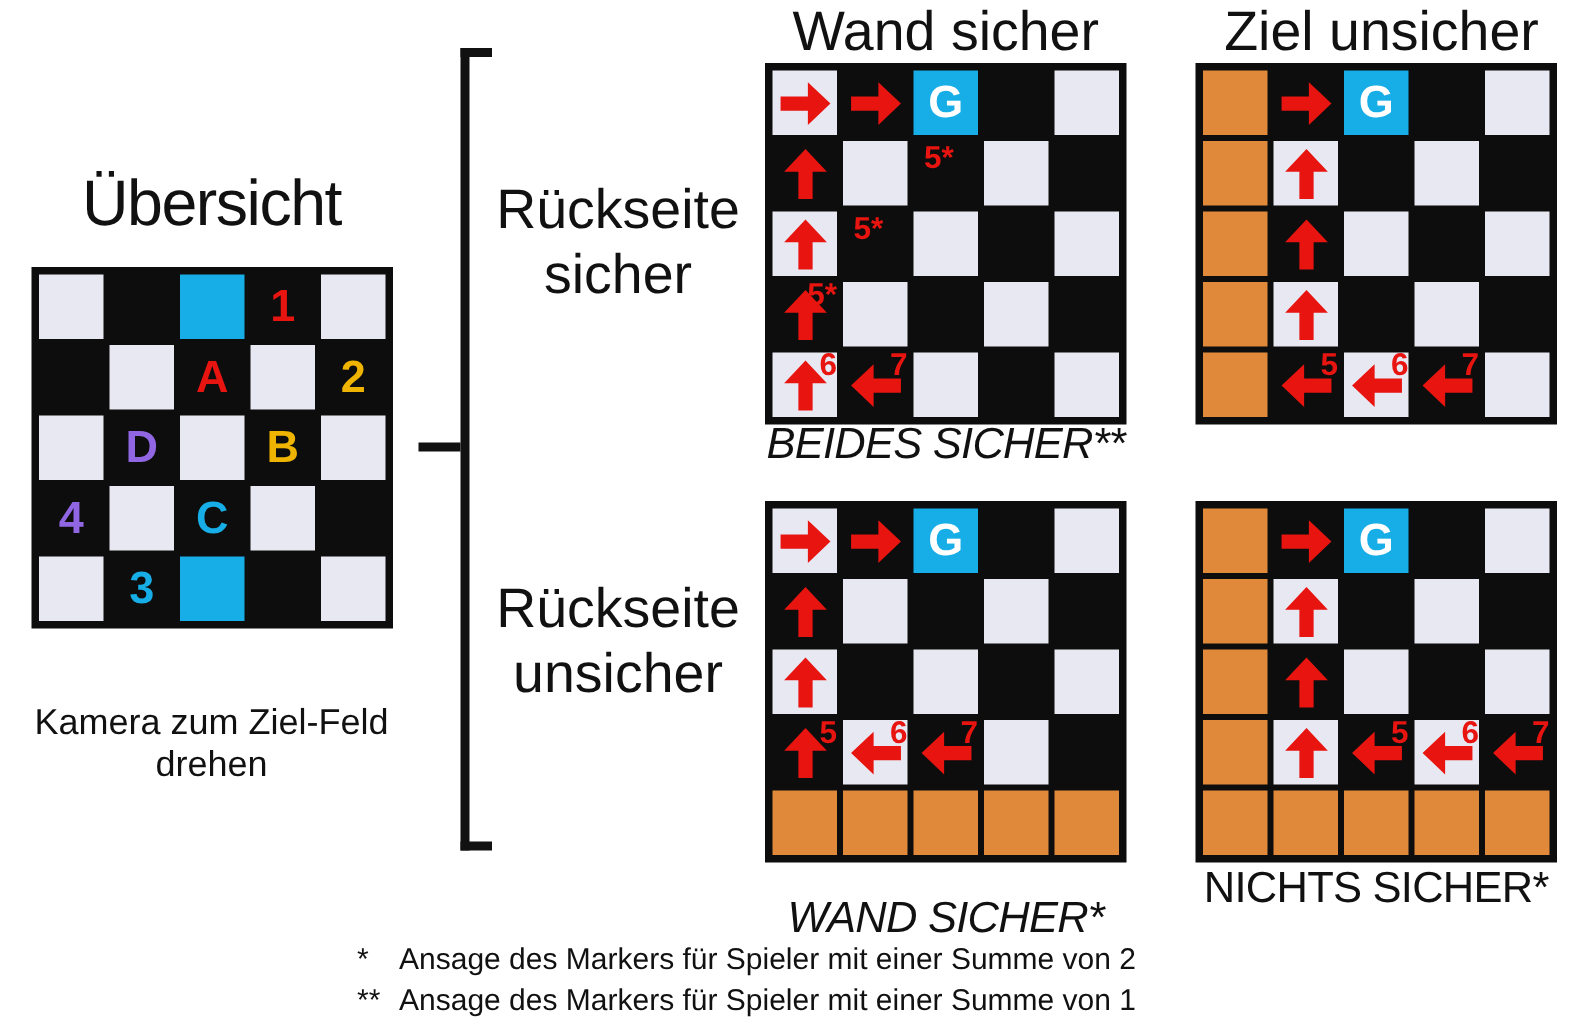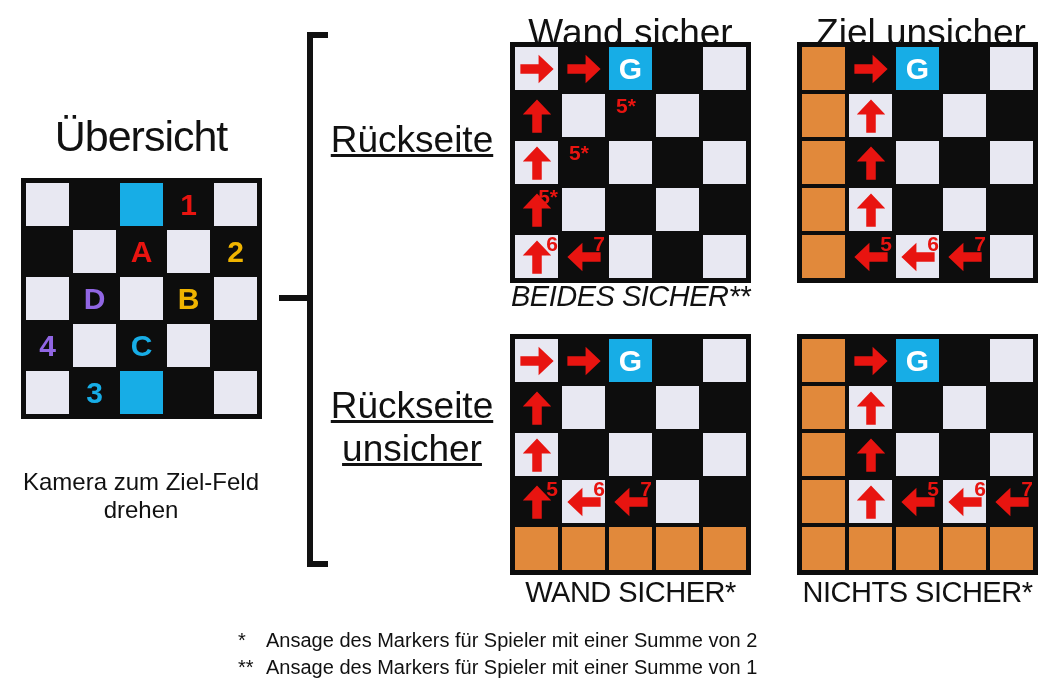--- a/index.html
+++ b/index.html
@@ -26,37 +26,37 @@
   .overview-board { left:21px; top:178px; }
   .caption1 { left:0; top:428px; width:282px; font-size:21px; }
   .caption2 { left:0; top:468px; width:282px; font-size:24px; }
 
   .bracket-part { background:#111; }
   .bracket-v { left:307px; top:32px; width:6px; height:535px; }
   .bracket-t { left:307px; top:32px; width:21px; height:6px; }
   .bracket-b { left:307px; top:561px; width:21px; height:6px; }
   .bracket-c { left:279px; top:295px; width:28px; height:6px; }
 
-  .row-label { width:190px; font-size:37px; line-height:43px;text-decoration:underline; }
+  .row-label { width:190px; font-size:37px; line-height:43px; }
   .row-label-top { left:317px; top:118px; }
   .row-label-bottom { left:317px; top:384px; }
 
-  .col-header { top:12px; width:241px; font-size:37px; }
+  .col-header { top:0px; width:241px; font-size:37px; }
   .col-header-left { left:510px; }
   .col-header-right { left:797px; width:248px; }
 
   .board-g1 { left:510px; top:42px; }
   .board-g2 { left:797px; top:42px; }
   .board-g3 { left:510px; top:334px; }
   .board-g4 { left:797px; top:334px; }
 
   .board-caption { width:241px; font-size:29px; letter-spacing:-0.5px; }
   .cap-g1 { left:510px; top:280px;font-style:italic; }
   .cap-g2 { left:797px; top:280px; }
-  .cap-g3 { left:510px; top:576px; }
+  .cap-g3 { left:510px; top:596px;font-style:italic; }
   .cap-g4 { left:797px; top:576px; }
 
   .footnotes { left:238px; top:627px; font-size:20px; }
   .footnote-row { display:flex; line-height:27px; }
   .footnote-marker { width:28px; flex:0 0 28px; }
 </style>
 </head>
 <body>
 
 <div class="canvas">
@@ -107,20 +107,21 @@
     </div>
   <div class="abs center caption2">Kamera zum Ziel-Feld drehen</div>
 
   <div class="abs bracket-part bracket-v"></div>
   <div class="abs bracket-part bracket-t"></div>
   <div class="abs bracket-part bracket-b"></div>
   <div class="abs bracket-part bracket-c"></div>
 
   <div class="abs center row-label row-label-top">
     <div>Rückseite</div>
+    <div>sicher</div>
   </div>
   <div class="abs center row-label row-label-bottom">
     <div>Rückseite</div>
     <div>unsicher</div>
   </div>
 
   <div class="abs center col-header col-header-left">Wand sicher</div>
   <div class="abs center col-header col-header-right">Ziel unsicher</div>
 
   <div class="board board-g1">

